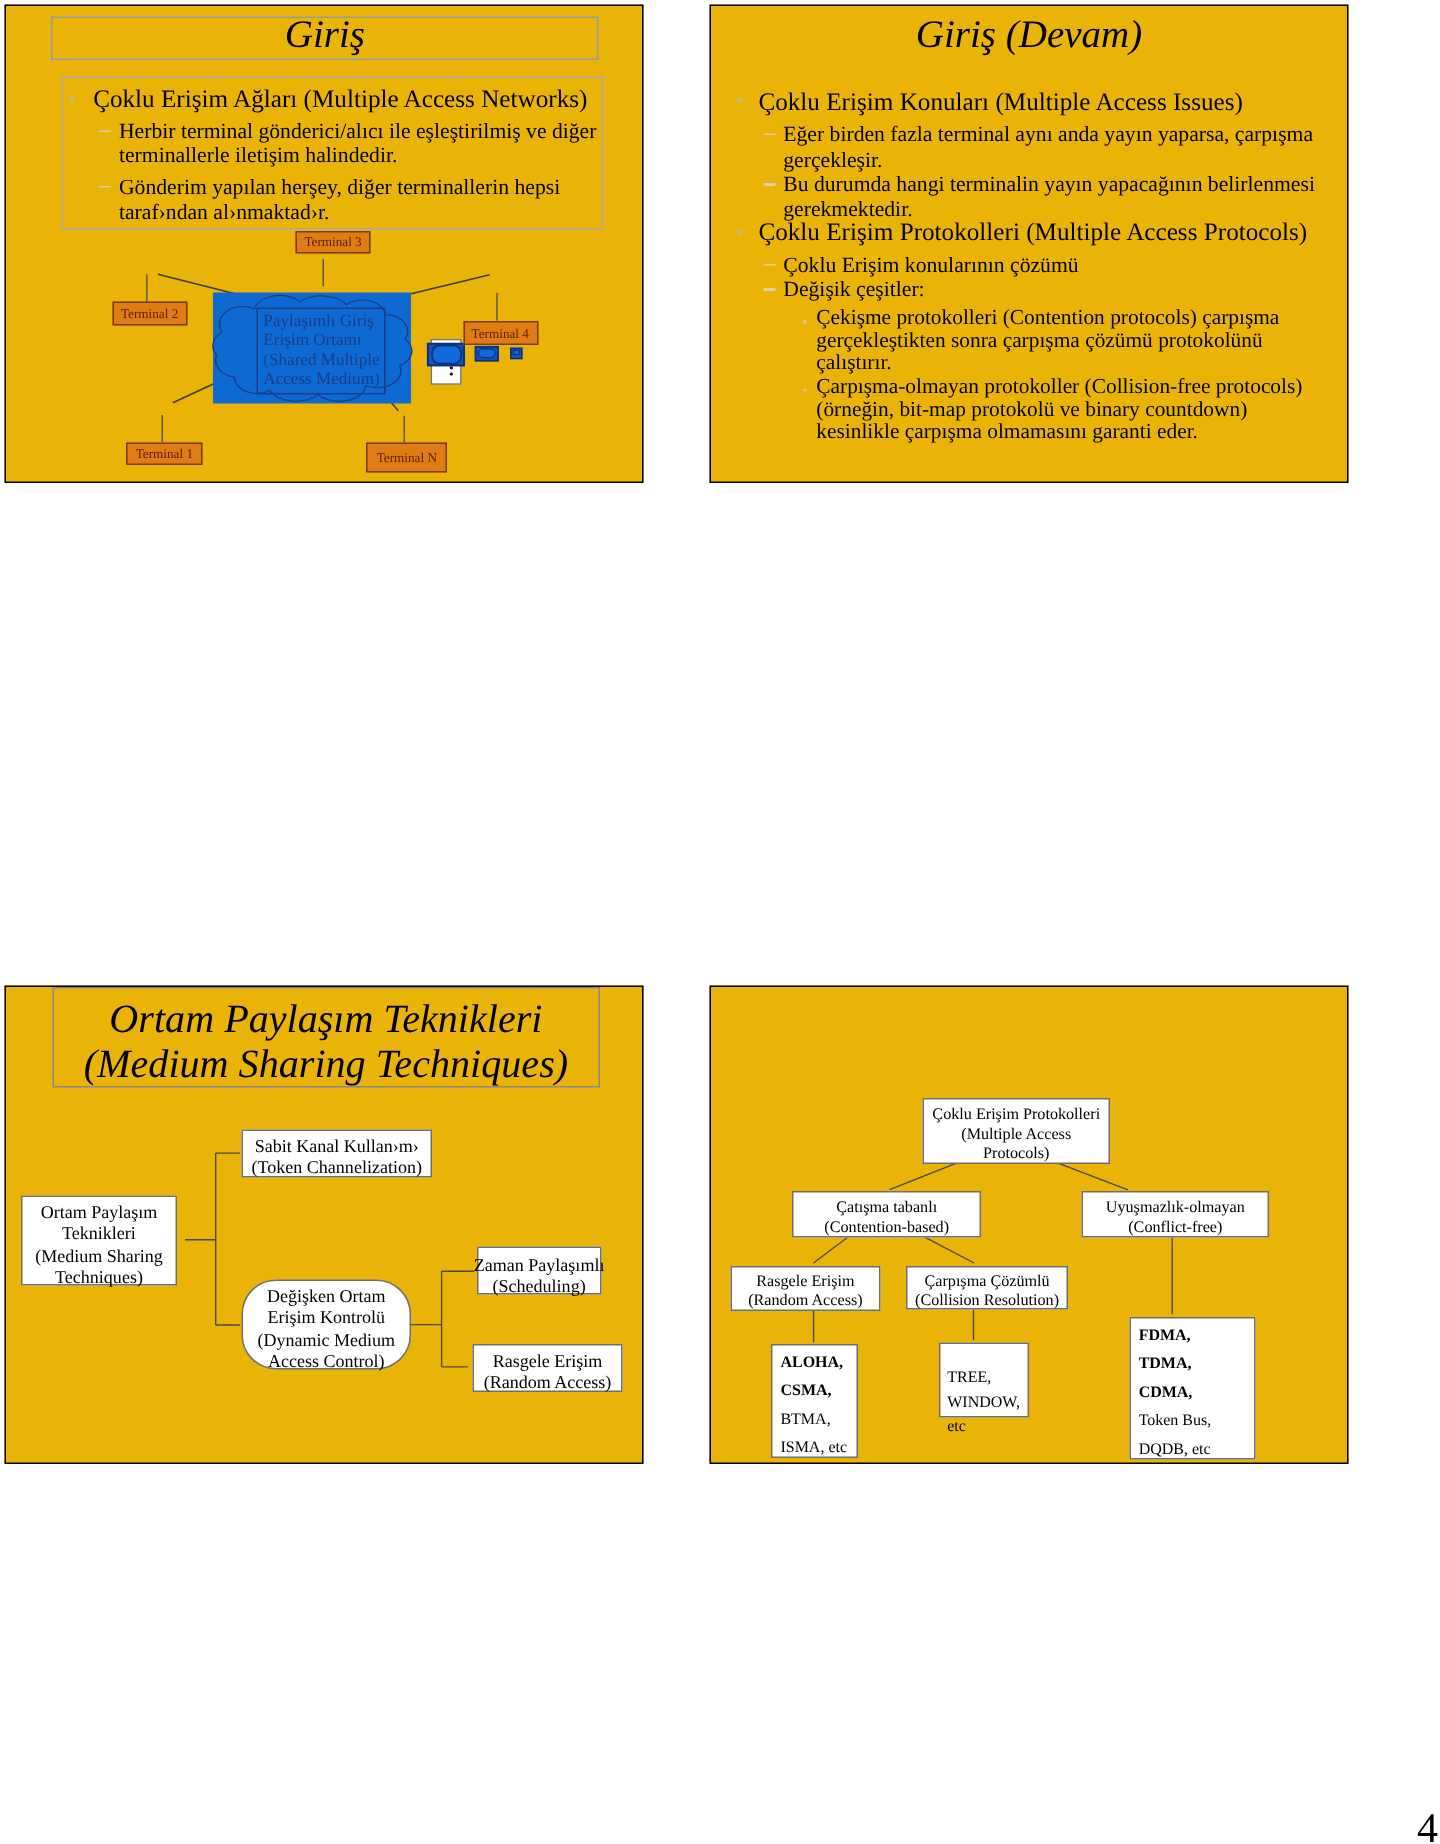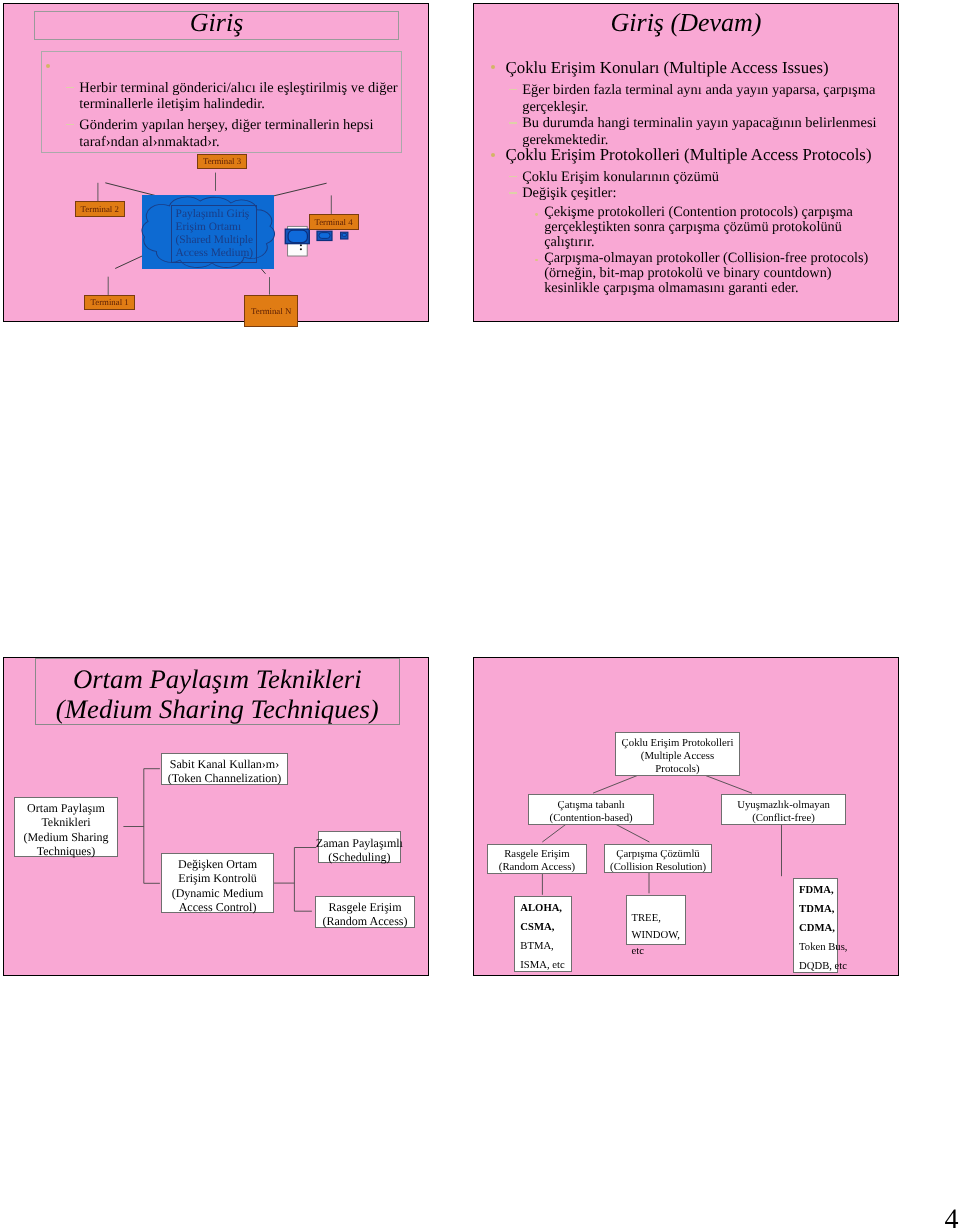--- a/index.html
+++ b/index.html
@@ -1,19 +1,19 @@
 <!DOCTYPE html>
 <html><head>
 <meta charset="utf-8">
 <title>Slides</title>
 <style>
   html,body{margin:0;padding:0;background:#ffffff;}
   body{width:960px;height:1229px;position:relative;overflow:hidden;-webkit-font-smoothing:antialiased;text-rendering:geometricPrecision;
        font-family:"Liberation Serif",serif;color:#000;}
-  .slide{position:absolute;border:1.6px solid #000;background:#f9a8d4;box-sizing:border-box;}
+  .slide{position:absolute;border:1.6px solid #000;background:#eab308;box-sizing:border-box;}
   .s1{left:3px;top:3px;width:426px;height:319px;}
   .s2{left:473px;top:3px;width:426px;height:319px;}
   .s3{left:3px;top:657px;width:426px;height:319px;}
   .s4{left:473px;top:657px;width:426px;height:319px;}
   .box{position:absolute;box-sizing:border-box;}
   .titlebox{border:0.8px solid #9a9a9a;display:flex;align-items:center;justify-content:center;}
   .title{font-style:italic;text-align:center;line-height:1.12;}
   .pageno{position:absolute;left:944.6px;top:1206px;font-size:28px;line-height:1;}
 
   
@@ -49,50 +49,51 @@
       display:flex;align-items:center;justify-content:center;overflow:visible;
       white-space:nowrap;}
   .n3{font-size:12.03px;line-height:14.3px;}
   .n4{font-size:10.78px;line-height:13.1px;}
   .nlines{display:block;}
   .n3 .nlines{position:relative;top:2.5px;}
   .n4 .nlines{position:relative;top:2.5px;}
   .n4.leaf .nlines{position:static;}
   .n3a{left:10.3px;top:139.0px;width:103.4px;height:60.3px;}
   .n3b{left:157.0px;top:94.5px;width:127px;height:32.2px;}
-  .n3c{left:156.9px;top:195.1px;width:113.3px;height:60.3px;}
+  .n3c{left:156.9px;top:195.1px;width:113.3px;height:60.3px;border-radius:23px;}
   .n3d{left:313.9px;top:173.4px;width:83px;height:32px;}
   .n3e{left:310.6px;top:237.5px;width:100.8px;height:32.4px;}
   .n4a{left:141.0px;top:74.1px;width:125.0px;height:43.5px;}
   .n4b{left:54.3px;top:136.0px;width:125.7px;height:30.6px;}
   .n4c{left:246.8px;top:136.0px;width:125.5px;height:30.6px;}
   .n4d{left:13.3px;top:185.7px;width:99.3px;height:30.3px;}
   .n4e{left:129.8px;top:185.6px;width:108.5px;height:29.4px;}
   .n4f{left:40.3px;top:237.5px;width:58.2px;height:76.5px;}
   .n4g{left:151.5px;top:237.1px;width:60.1px;height:50.0px;}
-  .n4h{left:279.1px;top:219.5px;width:45px;height:95.6px;margin-left:40px;}
+  .n4h{left:279.1px;top:219.5px;width:84px;height:95.6px;}
   .leaf{justify-content:flex-start;align-items:flex-start;text-align:left;padding:2px 0 0 5px;line-height:19.2px;font-size:10.67px;}
   .n4g.leaf{line-height:16.5px;padding-top:14px;}
 
   .t1{left:79.8px;top:290.8px;width:51.6px;height:15.6px;}
   .t2{left:70.9px;top:197.3px;width:49.7px;height:15.6px;}
   .t3{left:193.4px;top:149.8px;width:49.3px;height:15.3px;}
   .t4{left:304.5px;top:210.3px;width:50px;height:15.3px;}
-  .tn{left:240.1px;top:291.1px;width:54.2px;height:32px;}
+  .tn{left:240.1px;top:291.1px;width:54.2px;height:20px;}
 </style>
 </head>
 <body>
 
 <div class="slide s1">
   <div class="box titlebox">
     <span class="title">Giriş</span>
   </div>
   <div class="contentbox"></div>
 
   <span class="bullet-dot" style="left:42.3px;top:60.1px;"></span>
+  <div class="bl bl1" style="left:58.1px;top:53.2px;width:340px;">Çoklu Erişim Ağları (Multiple Access Networks)</div>
 
   <span class="bullet-dash" style="left:61.9px;top:82.7px;"></span>
   <div class="bl bl2" style="left:75.3px;top:75.6px;width:319px;">Herbir terminal gönderici/alıcı ile eşleştirilmiş ve diğer terminallerle iletişim halindedir.</div>
 
   <span class="bullet-dash" style="left:61.9px;top:120.2px;"></span>
   <div class="bl bl2" style="left:75.3px;top:113.2px;width:319px;">Gönderim yapılan herşey, diğer terminallerin hepsi taraf›ndan al›nmaktad›r.</div>
 
   <svg class="diagram" width="426" height="319" viewBox="0 0 426 319" style="position:absolute;left:-1.6px;top:-1.6px;">
     <g stroke="#555" stroke-width="0.95" fill="none" stroke-linecap="butt">
 

